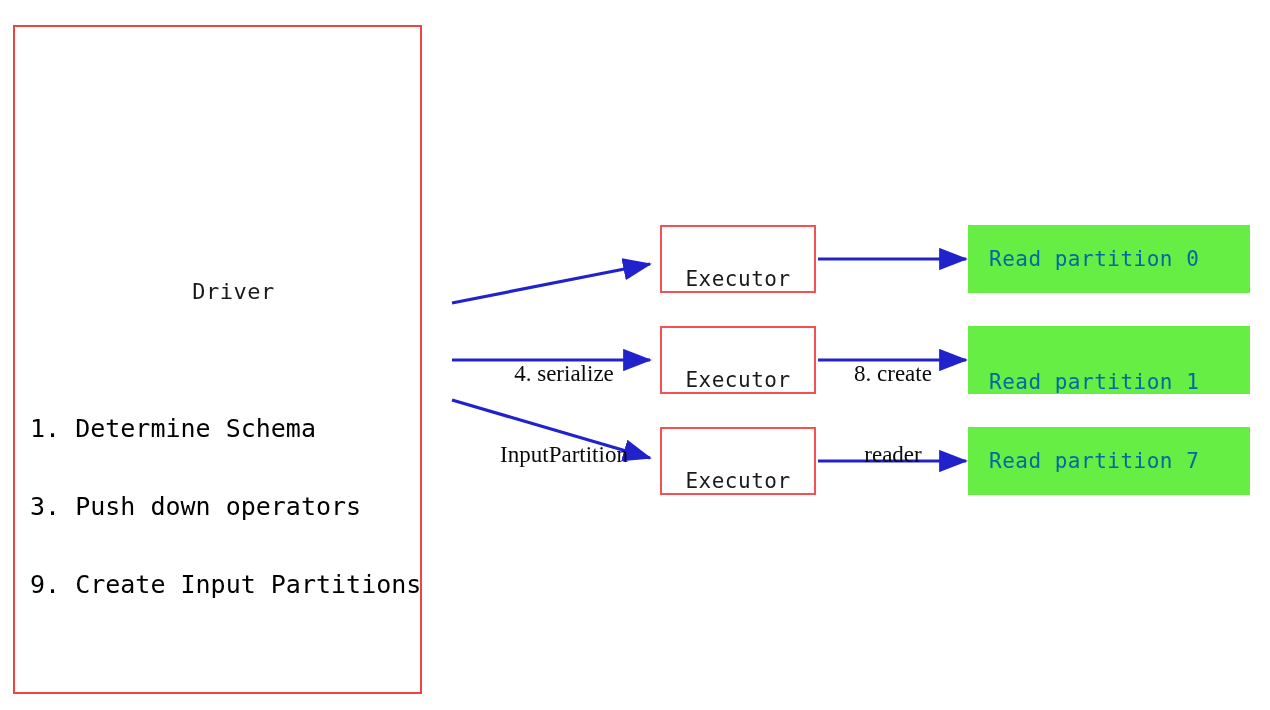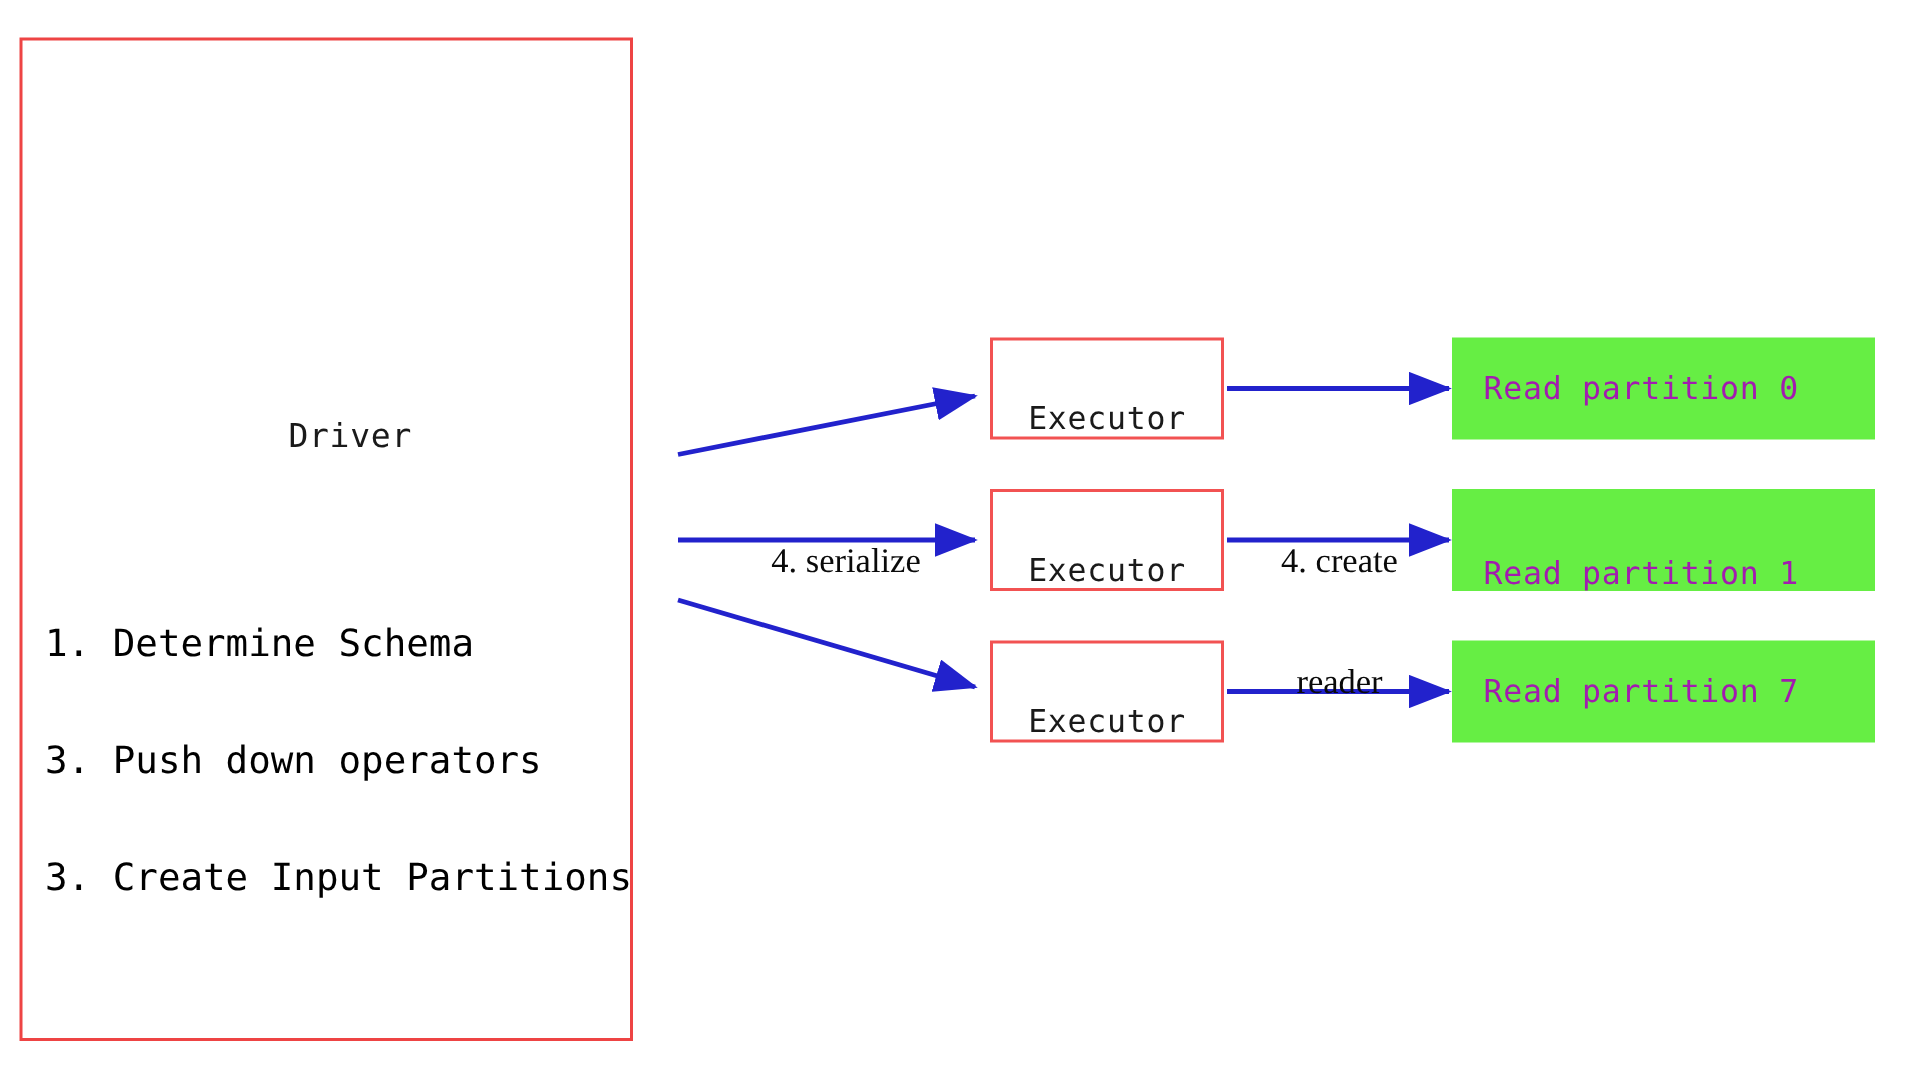--- a/index.html
+++ b/index.html
@@ -93,21 +93,21 @@
     height: 68px;
     box-sizing: border-box;
     background: #66ee44;
     display: flex;
     align-items: center;
     padding-left: 21px;
   }
   .part-label {
     font-family: "DejaVu Sans Mono", "Liberation Mono", monospace;
     font-size: 21px;
-    color: #a21caf;
+    color: #0369a1;
     letter-spacing: 0.5px;
     white-space: pre;
   }
 
   
   .edge-label {
     position: absolute;
     font-family: "Liberation Serif", "DejaVu Serif", serif;
     font-size: 23px;
     line-height: 27px;
@@ -151,21 +151,21 @@
     <line x1="818" y1="360" x2="966" y2="360" stroke="#2222cc" stroke-width="3.2" marker-end="url(#ah)"></line>
 
     <line x1="818" y1="461" x2="966" y2="461" stroke="#2222cc" stroke-width="3.2" marker-end="url(#ah)"></line>
   </svg>
 
   <div class="driver-box">
     <div class="driver-title">Driver</div>
     <div class="driver-steps">
       <span class="step-line">1. Determine Schema</span>
       <span class="step-line">3. Push down operators</span>
-      <span class="step-line">3. Create Input Partitions</span>
+      <span class="step-line">9. Create Input Partitions</span>
     </div>
   </div>
 
   <div class="exec-box" style="top:225px;">
     <span class="exec-label">Executor</span>
   </div>
   <div class="exec-box" style="top:326px;">
     <span class="exec-label">Executor</span>
   </div>
   <div class="exec-box" style="top:427px;">
@@ -177,20 +177,21 @@
   </div>
   <div class="part-box" style="top:326px;align-items:flex-end;">
     <span class="part-label">Read partition 1</span>
   </div>
   <div class="part-box" style="top:427px;">
     <span class="part-label">Read partition 7</span>
   </div>
 
   <div class="edge-label" id="label-serialize">
     <span class="lab-line">4. serialize</span>
+    <span class="lab-line">InputPartition</span>
   </div>
 
   <div class="edge-label" id="label-create">
-    <span class="lab-line">4. create</span>
+    <span class="lab-line">8. create</span>
     <span class="lab-line">reader</span>
   </div>
 
 </div>
 
 </body></html>

